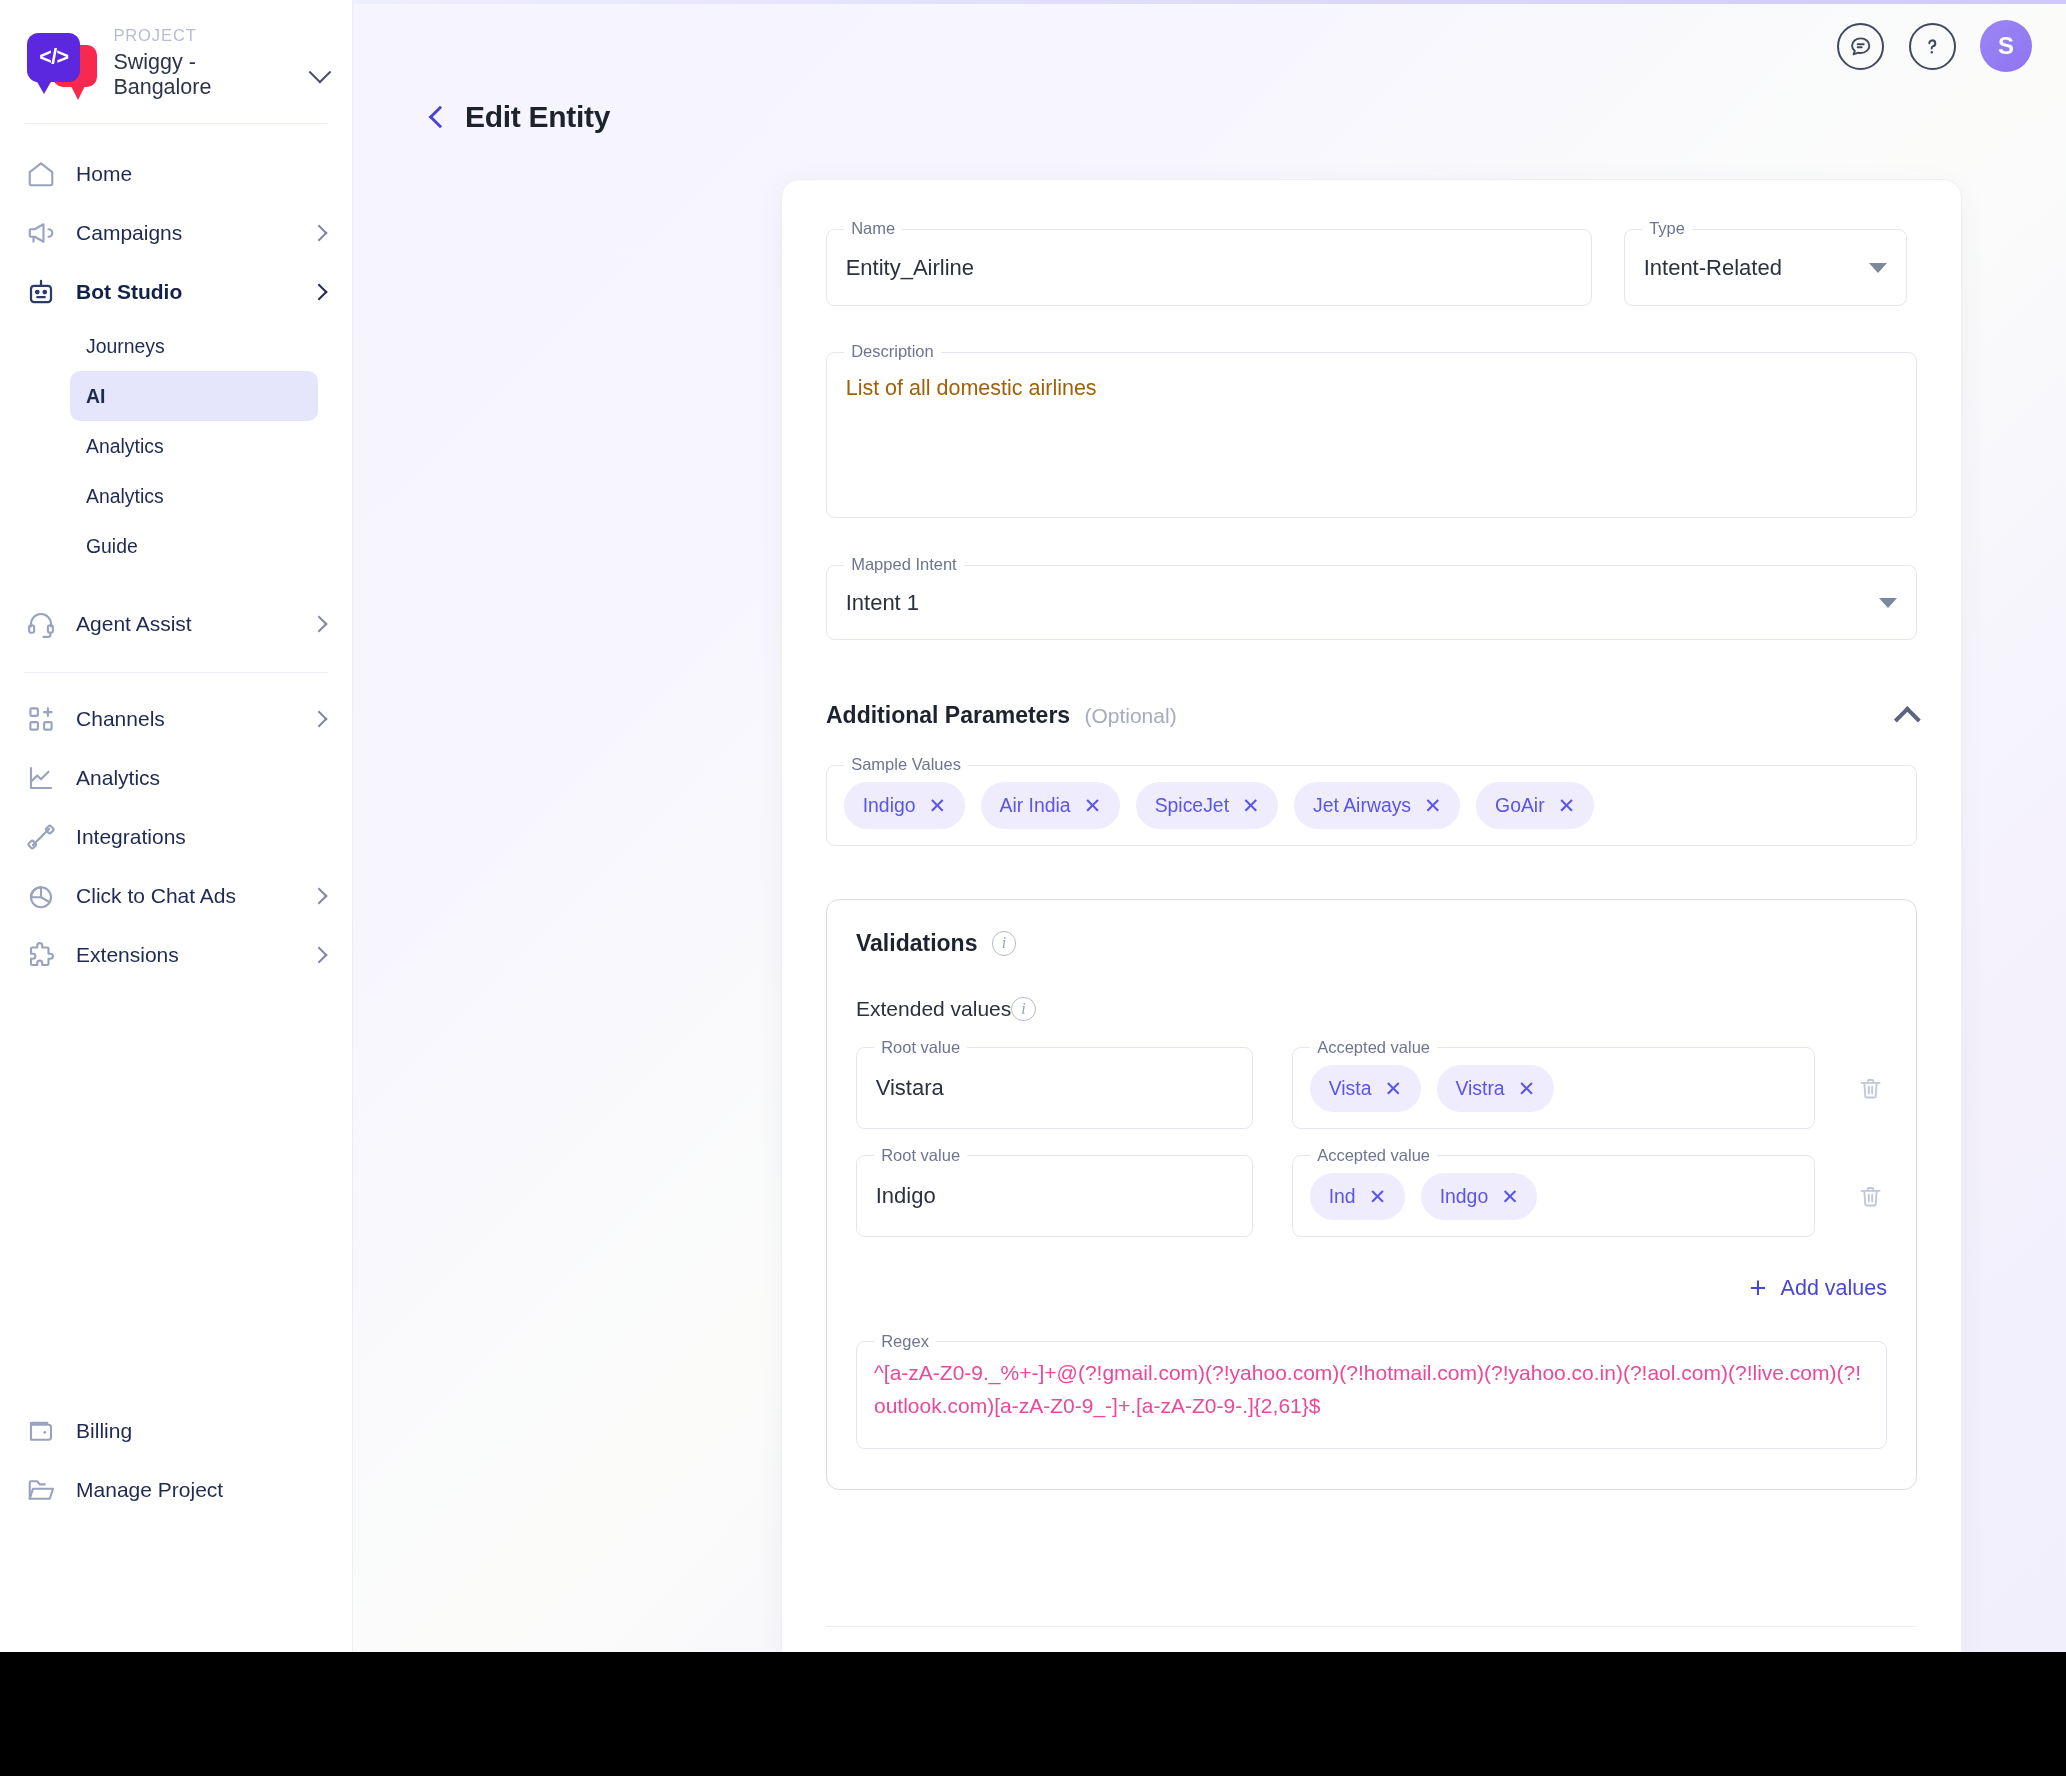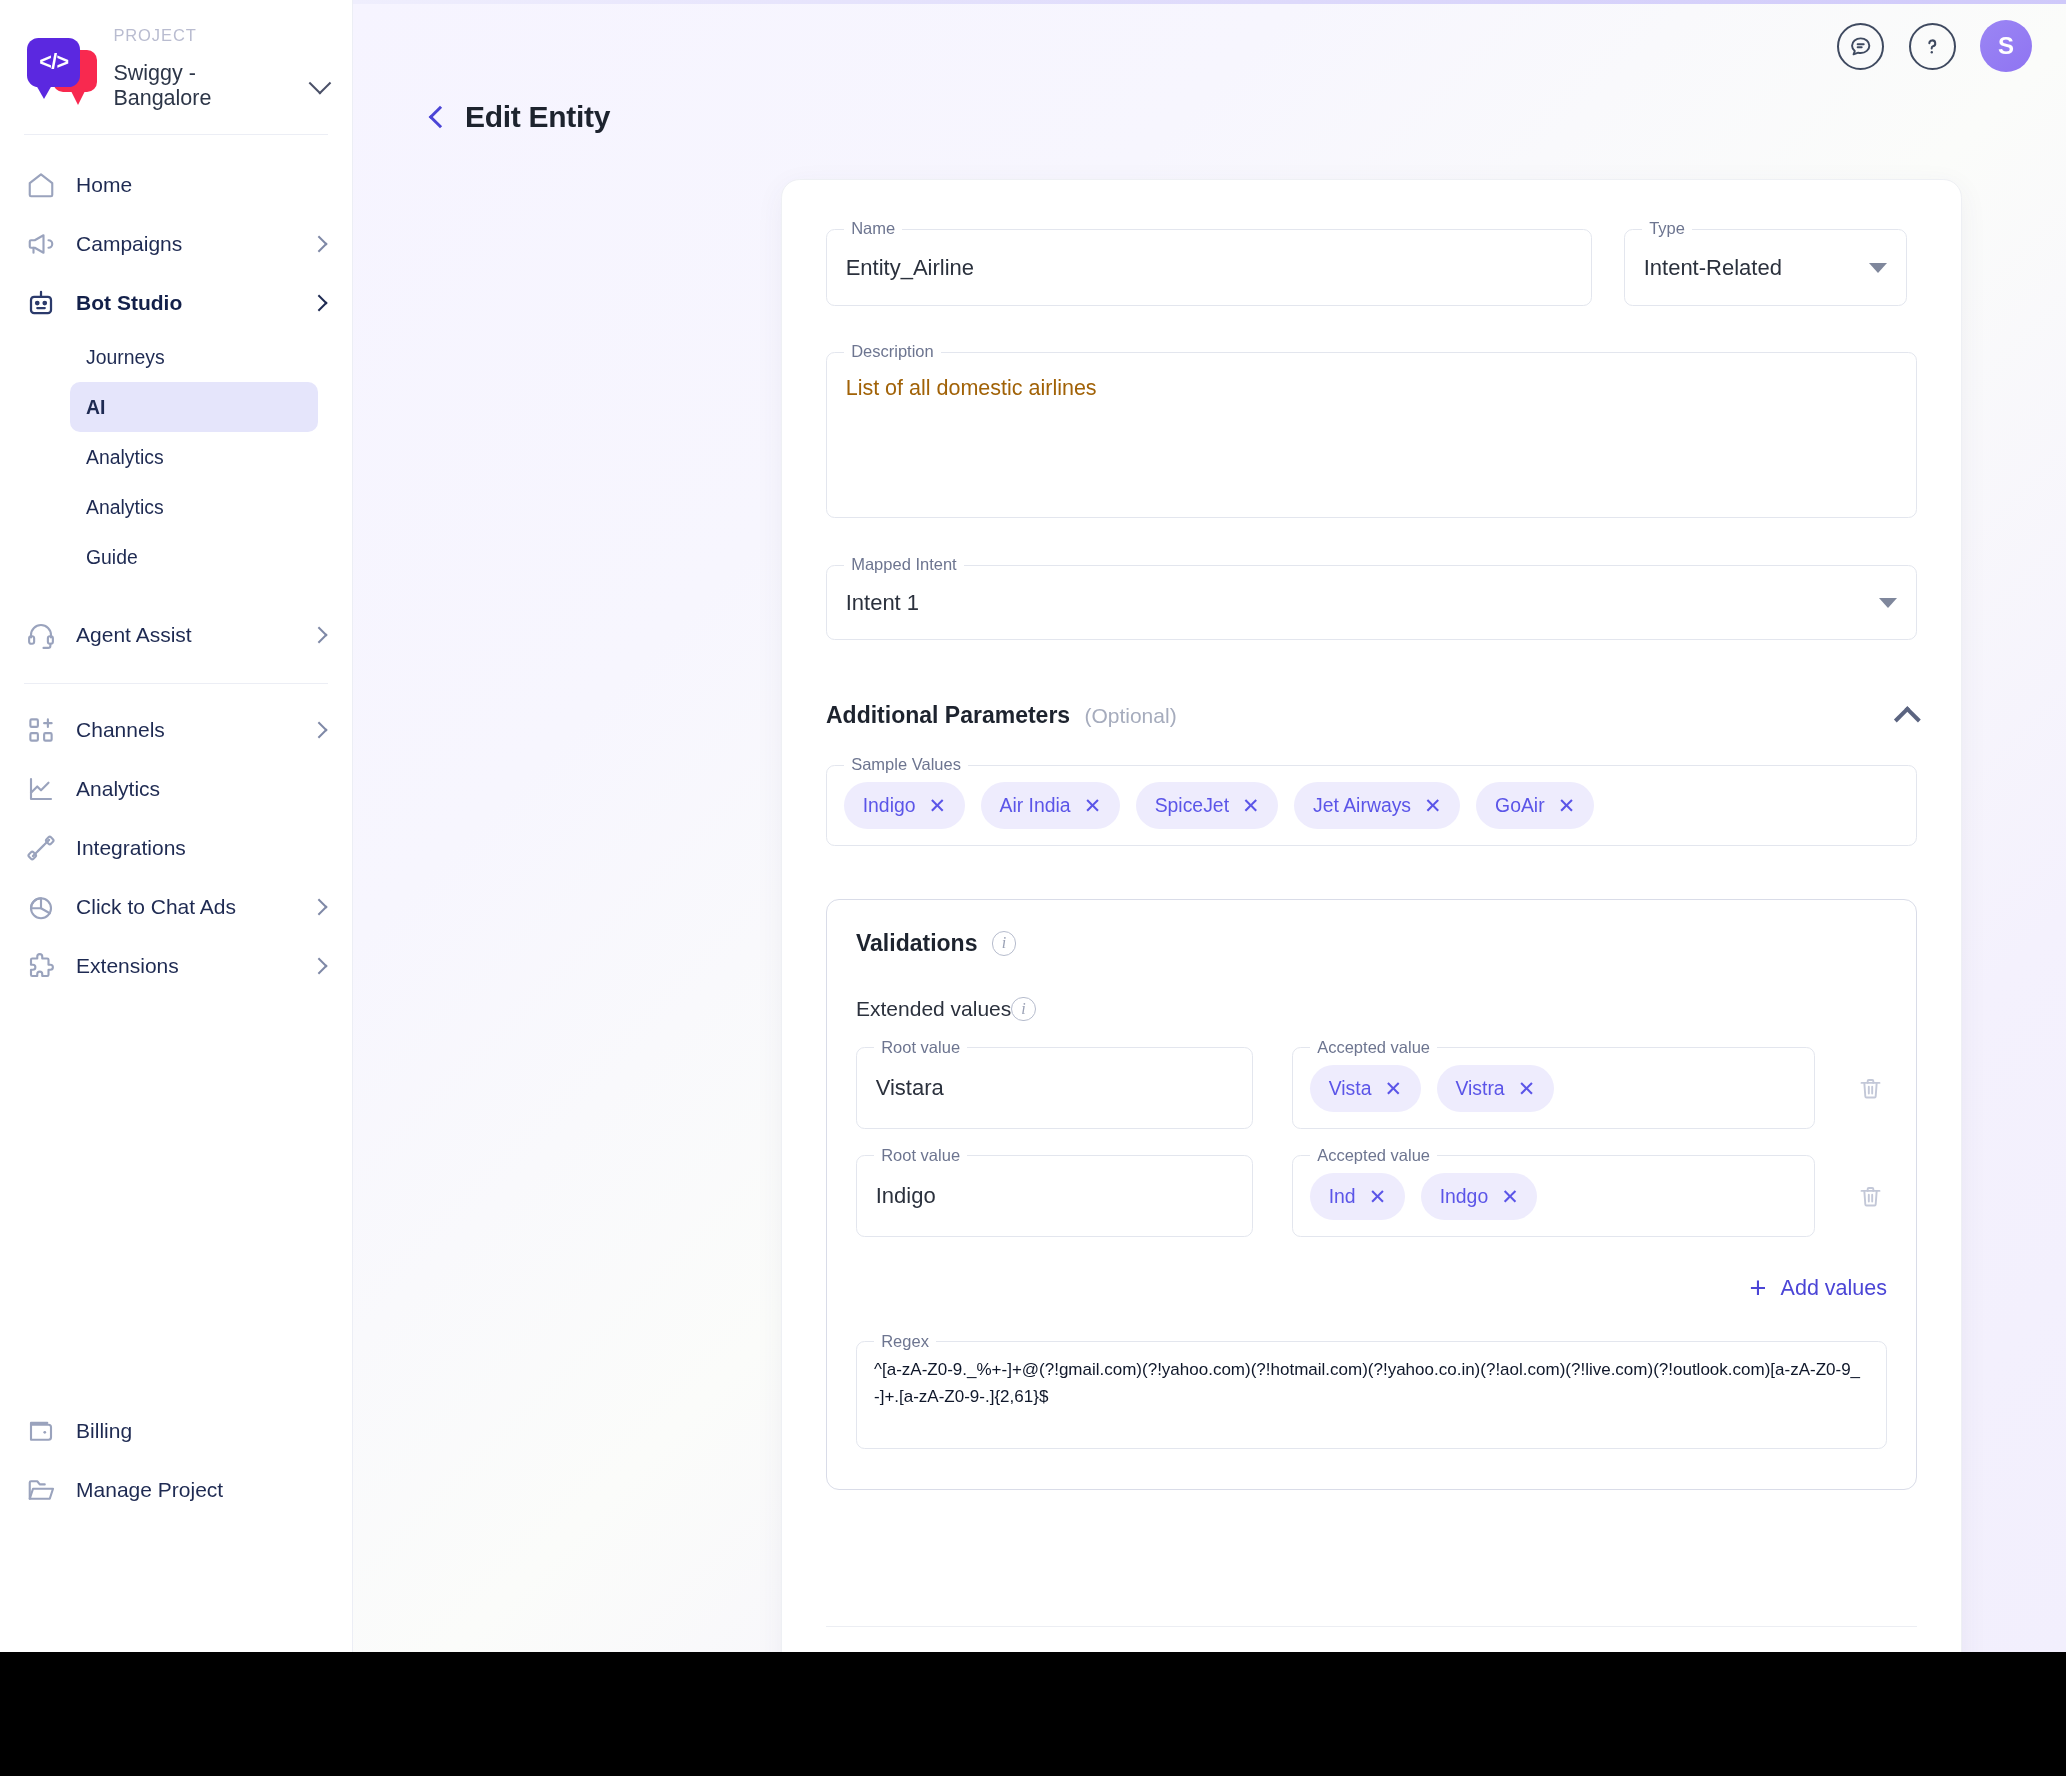--- a/index.html
+++ b/index.html
@@ -59,21 +59,21 @@
     content: ""; position: absolute; left: 8.6px; bottom: -12.2px;
     width: 0; height: 0;
     border-left: 8px solid transparent;
     border-right: 8px solid transparent;
     border-top: 14.3px solid #5b28e0;
   }
   .logo .code {
     color: #fff; font-size: 21.5px; font-weight: 700; letter-spacing: -0.7px;
     line-height: 1;
   }
-  .brand-text { display: flex; flex-direction: column; gap: 16px; }
+  .brand-text { display: flex; flex-direction: column; gap: 5px; }
   .brand-label {
     font-size: 16.5px; color: #b9bcd0; letter-spacing: 0.9px; font-weight: 400;
   }
   .brand-name-row { display: flex; align-items: center; gap: 18.7px; }
   .brand-name {
     font-size: 21.5px; color: #2d3648; font-weight: 400;
   }
   .chev-down {
     width: 16px; height: 16px;
     border-right: 2.9px solid #4b5168; border-bottom: 2.9px solid #4b5168;
@@ -258,21 +258,21 @@
     margin-top: 39px;
   }
   .addvalues-btn {
     display: flex; align-items: center; gap: 14.3px;
     color: #4b45d6; font-size: 21.5px; cursor: pointer;
   }
   .plus { font-size: 29px; line-height: 0.8; font-weight: 400; }
 
   .fs-regex { margin-top: 40px; width: 100%; min-height: 108px; padding: 15px 17px; }
   .regex-text {
-    font-size: 17px; color: #0f172a; line-height: 1.55; word-break: break-all;
+    font-size: 21px; color: #ec4899; line-height: 1.55; word-break: break-all;
   }
 
   .card-footer-rule {
     position: absolute; left: 44px; right: 44px; bottom: 129px;
     height: 1.4px; background: #eceef3;
   }
 </style>
 </head>
 <body>
 

